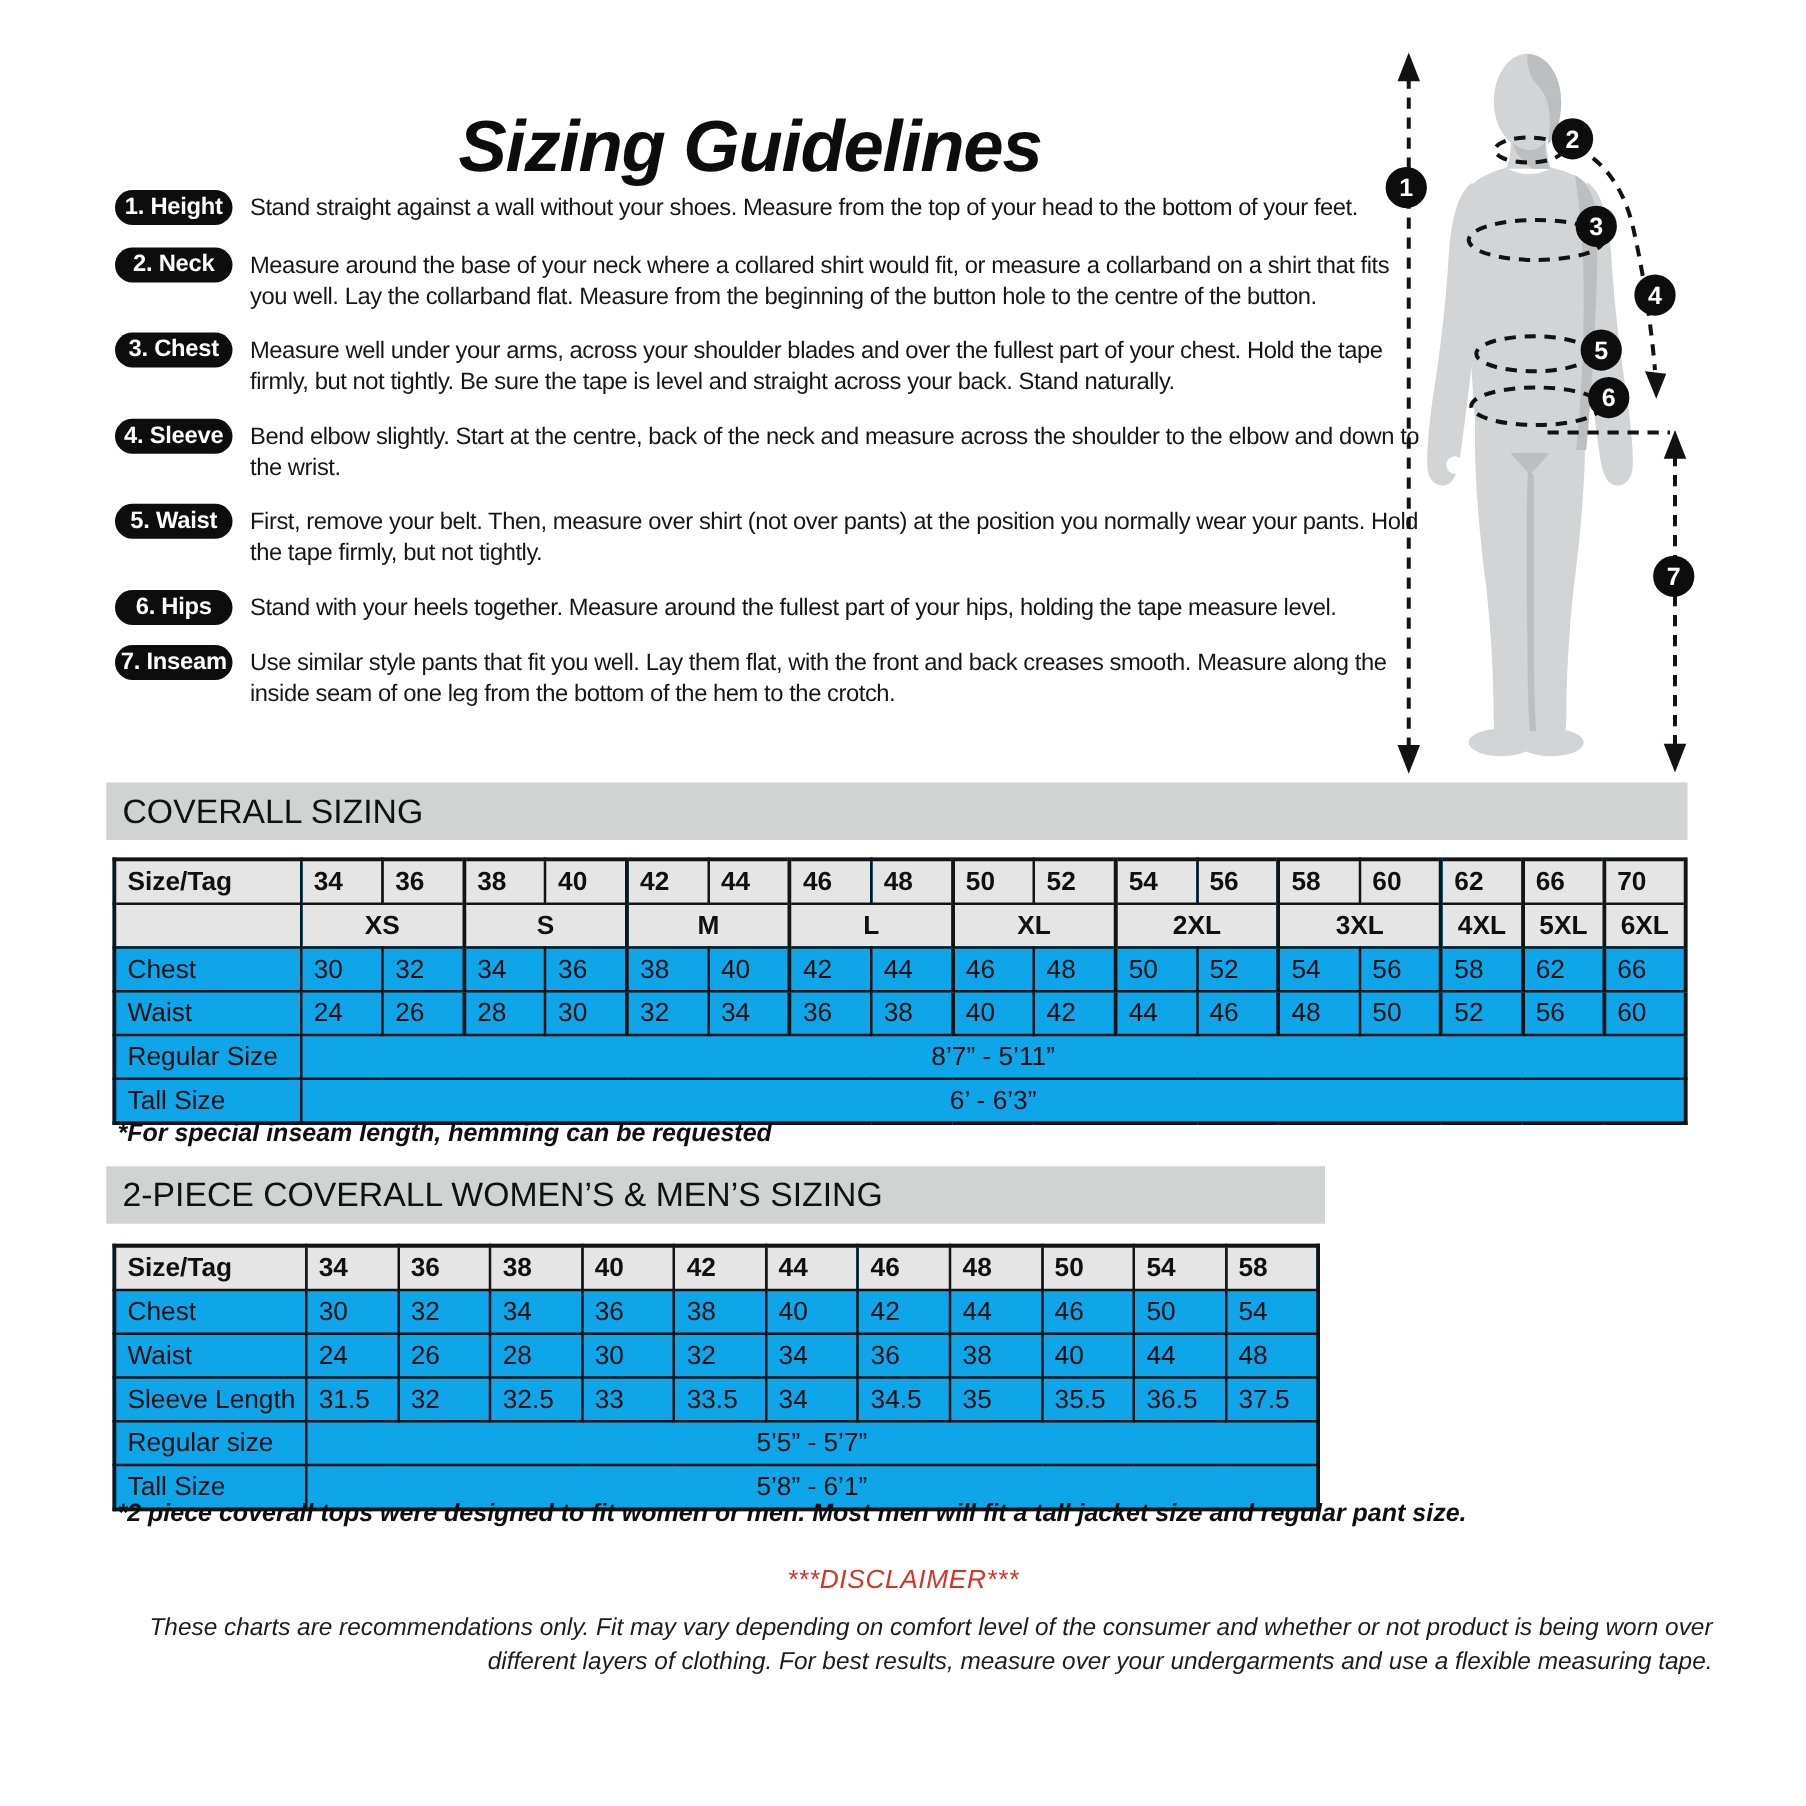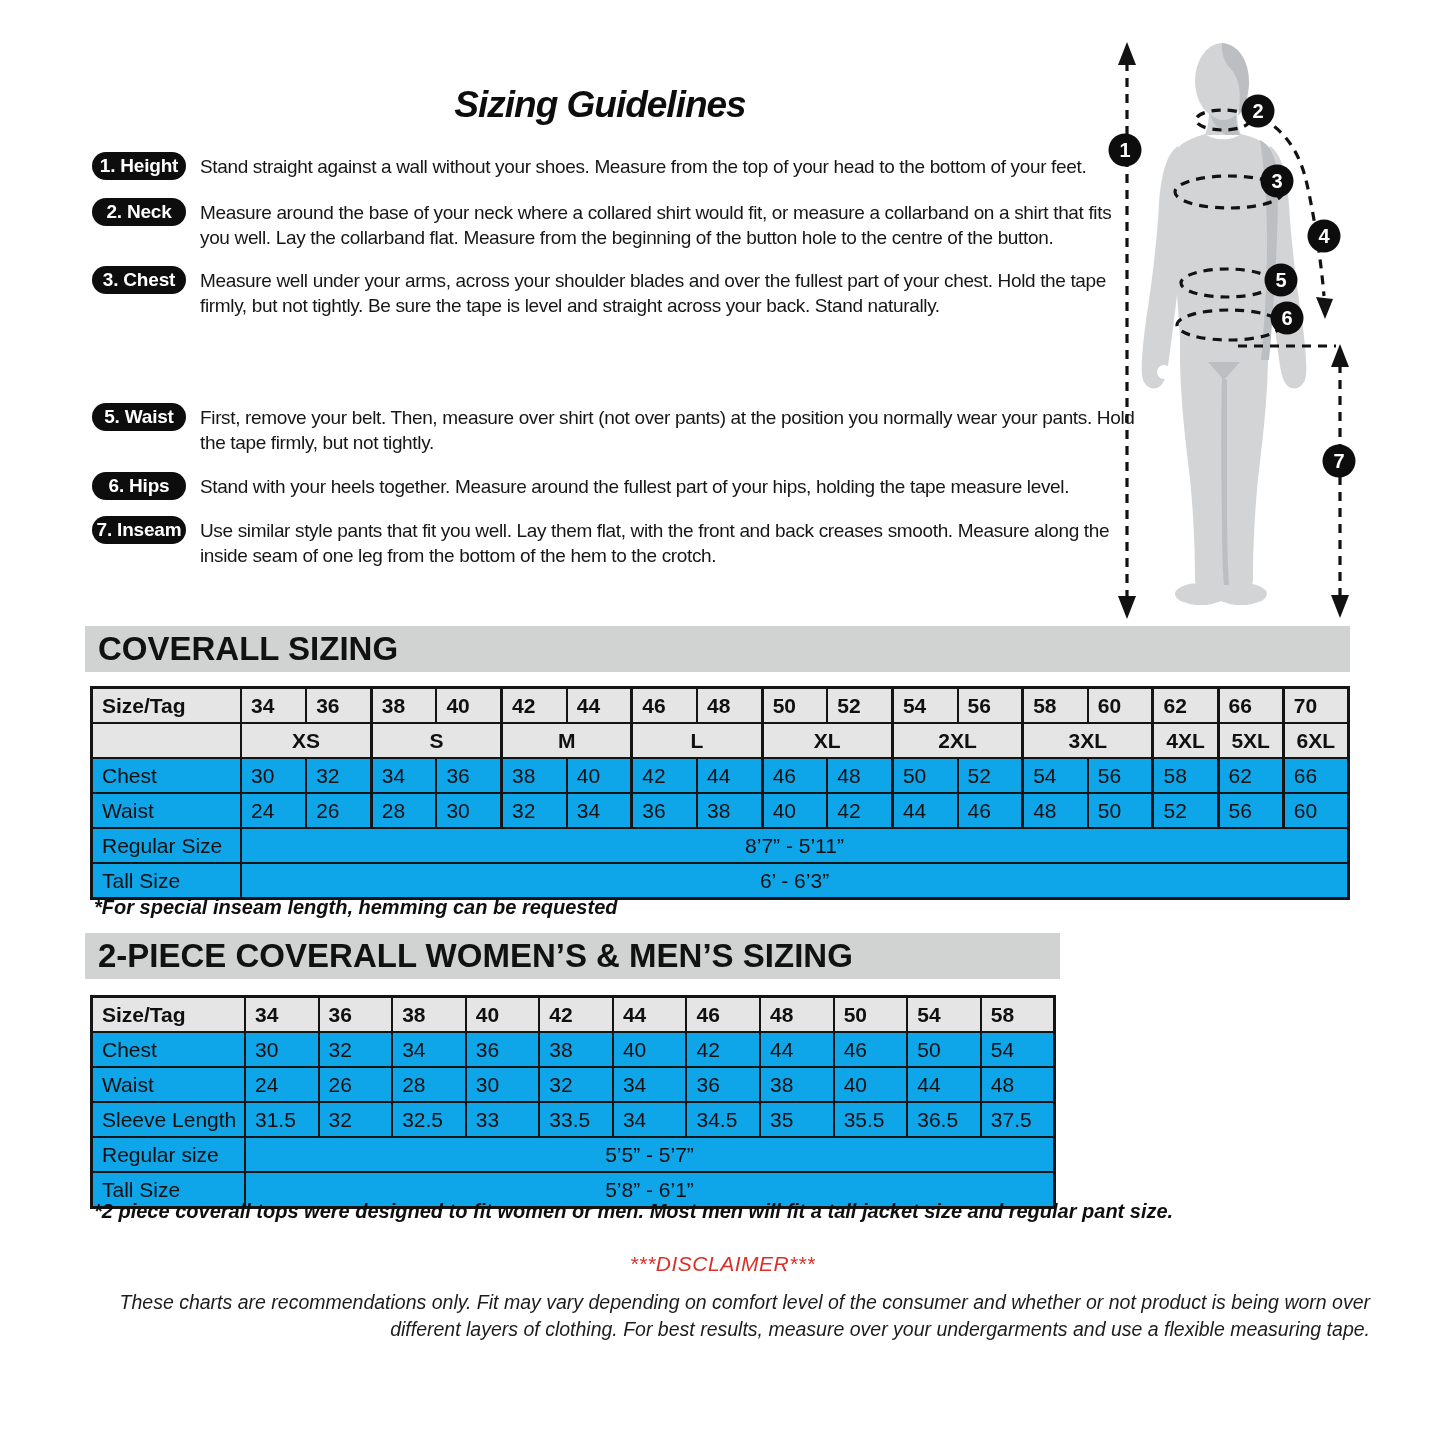--- a/index.html
+++ b/index.html
@@ -2,37 +2,37 @@
 <html><head>
 <meta charset="utf-8">
 <style>
   html,body{margin:0;padding:0;background:#ffffff;}
   body{width:1445px;height:1445px;position:relative;overflow:hidden;
        font-family:"Liberation Sans", sans-serif;color:#141414;}
   .page{position:absolute;inset:0;}
 
   
   #title{position:absolute;left:85px;top:84px;width:1030px;text-align:center;
-         font-size:37px;font-weight:700;font-style:italic;letter-spacing:-1px;color:#0d0d0d;}
+         font-size:58px;font-weight:700;font-style:italic;letter-spacing:-1px;color:#0d0d0d;}
 
   
   .item{position:absolute;left:92px;display:flex;gap:14px;align-items:flex-start;}
   .pill{background:#0d0d0d;color:#ffffff;border-radius:15px;flex:0 0 94px;height:28px;
         display:flex;align-items:center;justify-content:center;
         font-weight:700;font-size:19px;letter-spacing:-0.2px;}
   .txt{width:945px;font-size:19px;line-height:25px;letter-spacing:-0.35px;padding-top:2px;color:#161616;}
   #item-0{top:152px}#item-1{top:198px}#item-2{top:266px}#item-3{top:335px}
   #item-4{top:403px}#item-5{top:472px}#item-6{top:516px}
 
   
   #figure-wrap{position:absolute;left:1100px;top:28px;width:345px;height:598px;}
 
   
   .banner{position:absolute;background:#d1d2d2;height:46px;display:flex;align-items:center;
-          padding-left:13px;font-weight:700;font-size:33px;color:#111;box-sizing:border-box;}
+          padding-left:13px;font-weight:400;font-size:27px;color:#111;box-sizing:border-box;}
   #banner1{left:85px;top:626px;width:1265px;}
   #banner2{left:85px;top:933px;width:975px;}
 
   
   table{border-collapse:collapse;table-layout:fixed;position:absolute;background:#0ea5e9;
         border:3px solid #141414;}
   #t1{left:90px;top:686px;width:1260px;}
   #t2{left:90px;top:995px;width:966px;}
   td,th{border:2px solid #141414;height:33px;font-size:21px;padding:0 0 0 9px;
         text-align:left;font-weight:400;color:#101010;white-space:nowrap;overflow:hidden;}
@@ -63,20 +63,24 @@
     <div class="pill">1. Height</div>
     <div class="txt">Stand straight against a wall without your shoes. Measure from the top of your head to the bottom of your feet.</div>
   </div>
   <div class="item" id="item-1">
     <div class="pill">2. Neck</div>
     <div class="txt">Measure around the base of your neck where a collared shirt would fit, or measure a collarband on a shirt that fits you well. Lay the collarband flat. Measure from the beginning of the button hole to the centre of the button.</div>
   </div>
   <div class="item" id="item-2">
     <div class="pill">3. Chest</div>
     <div class="txt">Measure well under your arms, across your shoulder blades and over the fullest part of your chest. Hold the tape firmly, but not tightly. Be sure the tape is level and straight across your back. Stand naturally.</div>
+  </div>
+  <div class="item" id="item-3">
+    <div class="pill">4. Sleeve</div>
+    <div class="txt">Bend elbow slightly. Start at the centre, back of the neck and measure across the shoulder to the elbow and down to the wrist.</div>
   </div>
   <div class="item" id="item-4">
     <div class="pill">5. Waist</div>
     <div class="txt">First, remove your belt. Then, measure over shirt (not over pants) at the position you normally wear your pants. Hold the tape firmly, but not tightly.</div>
   </div>
   <div class="item" id="item-5">
     <div class="pill">6. Hips</div>
     <div class="txt">Stand with your heels together. Measure around the fullest part of your hips, holding the tape measure level.</div>
   </div>
   <div class="item" id="item-6">

